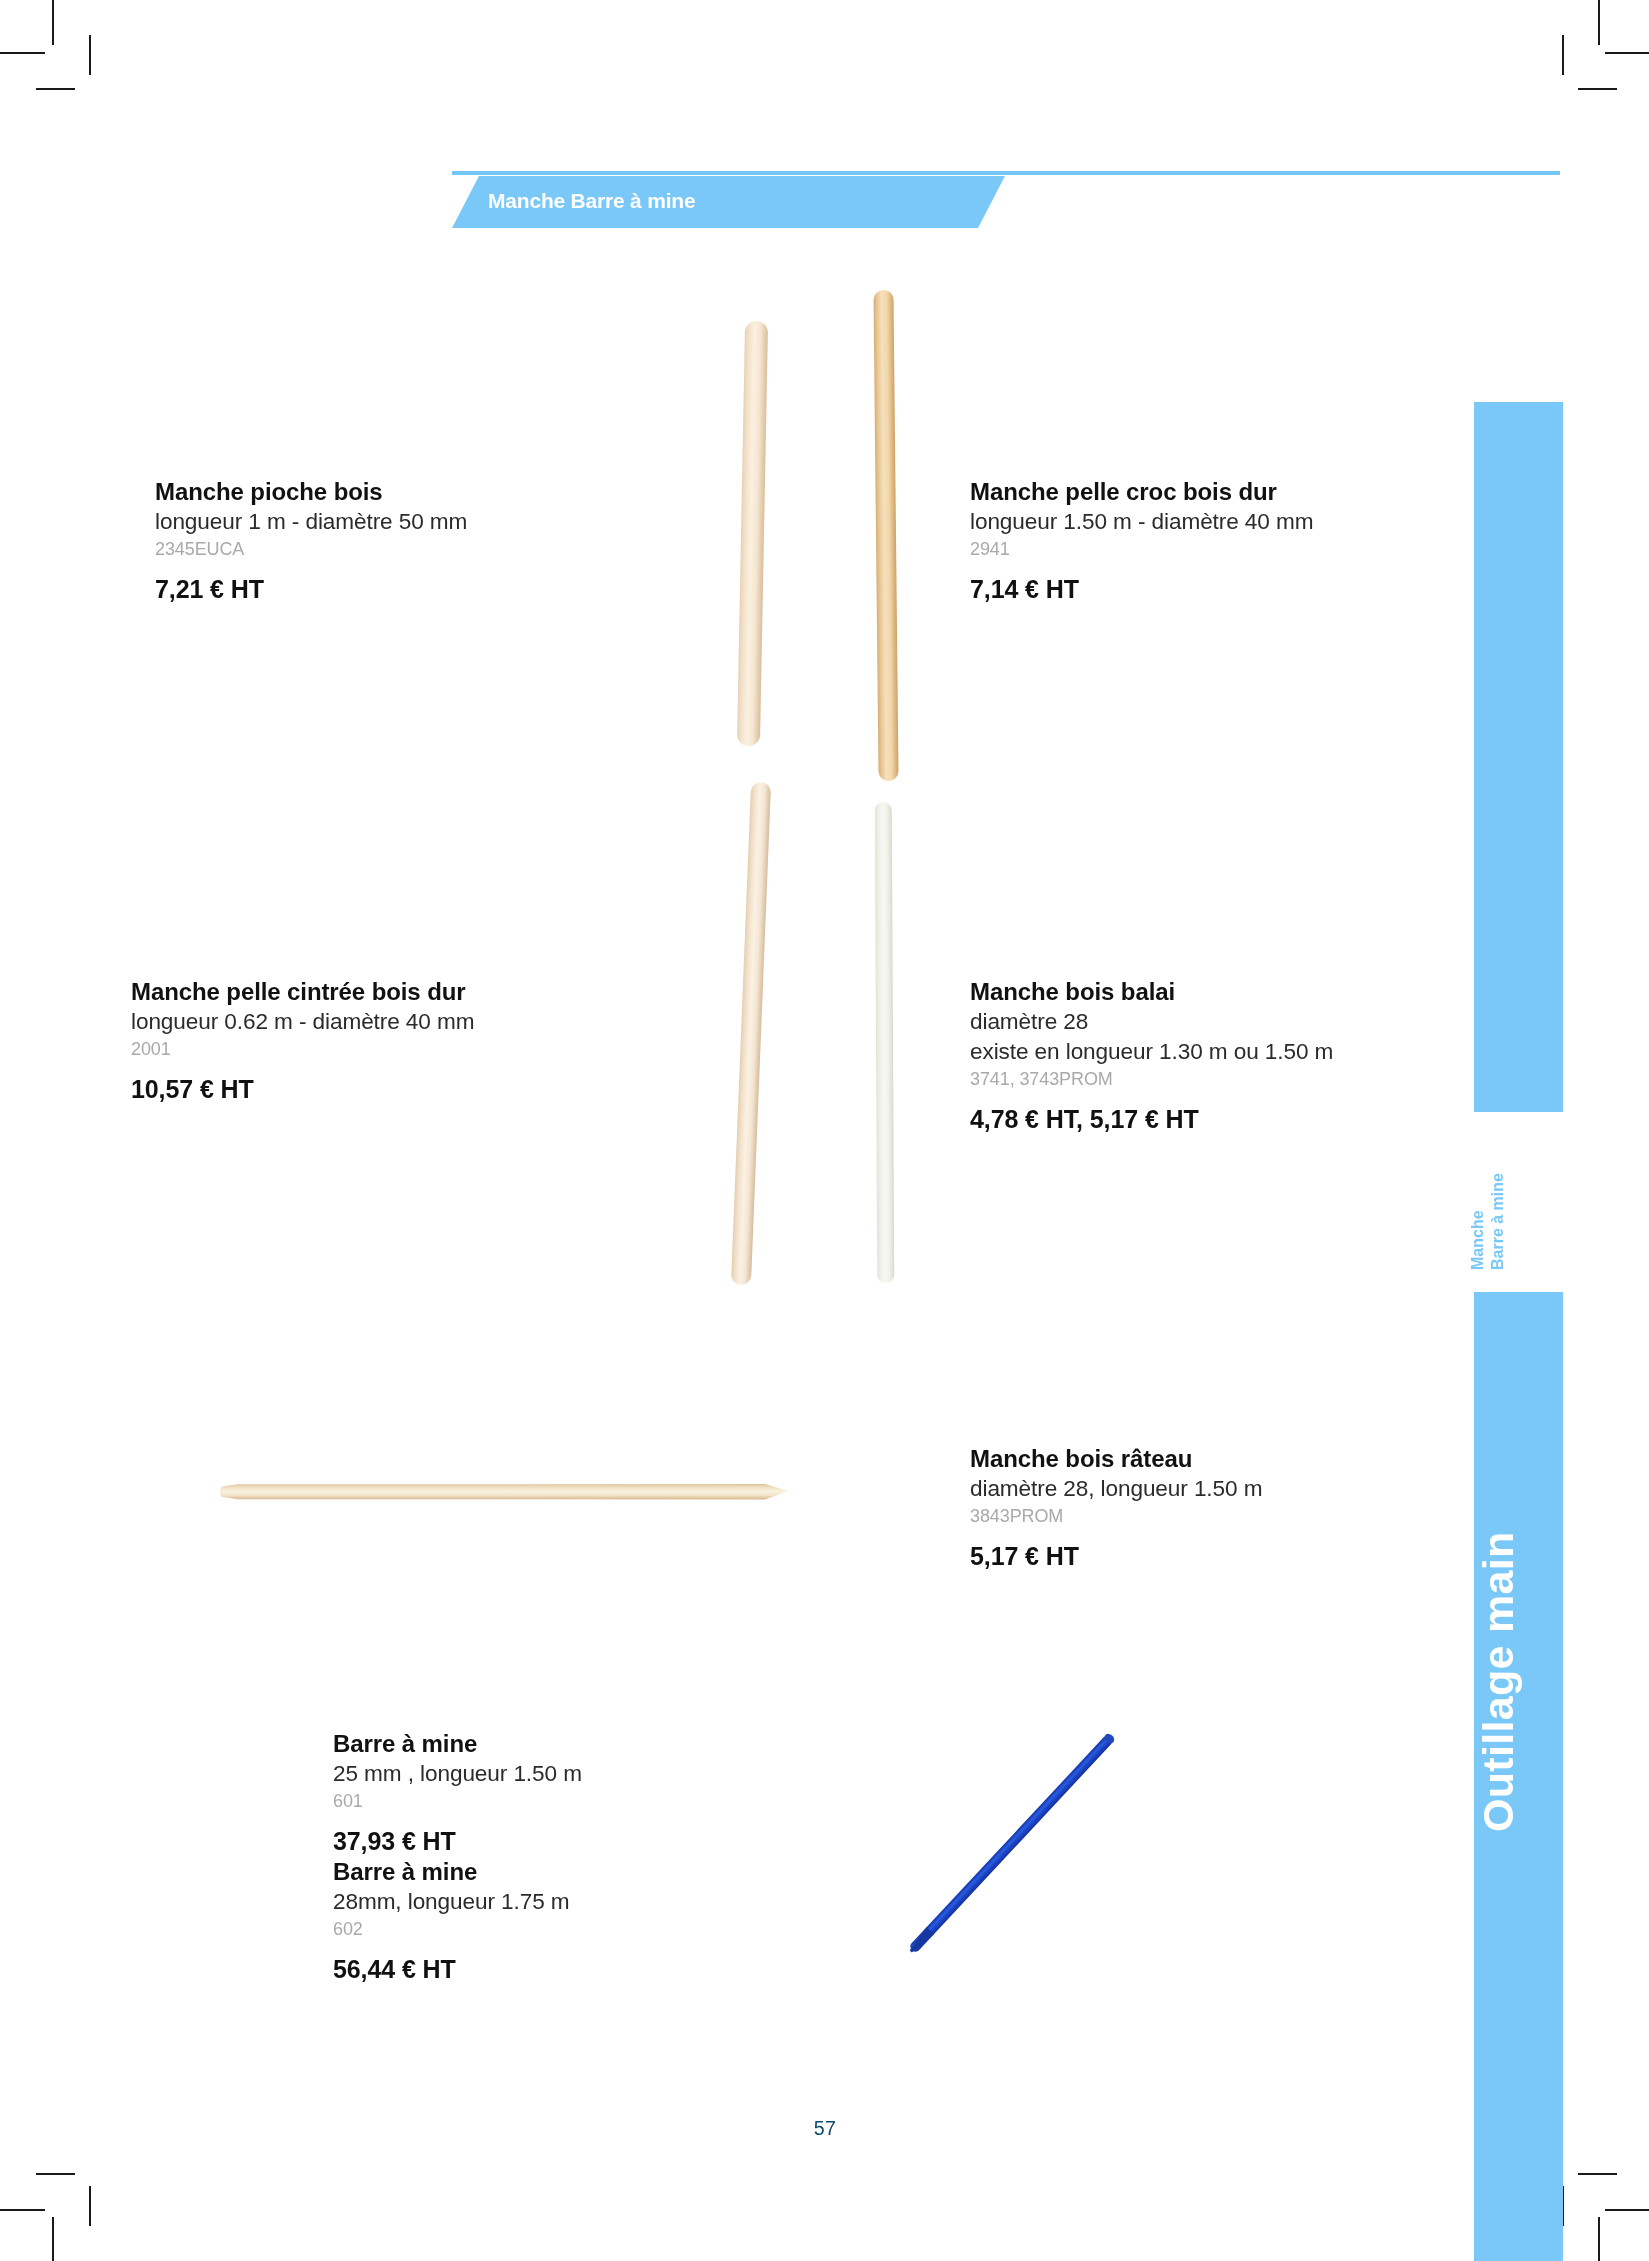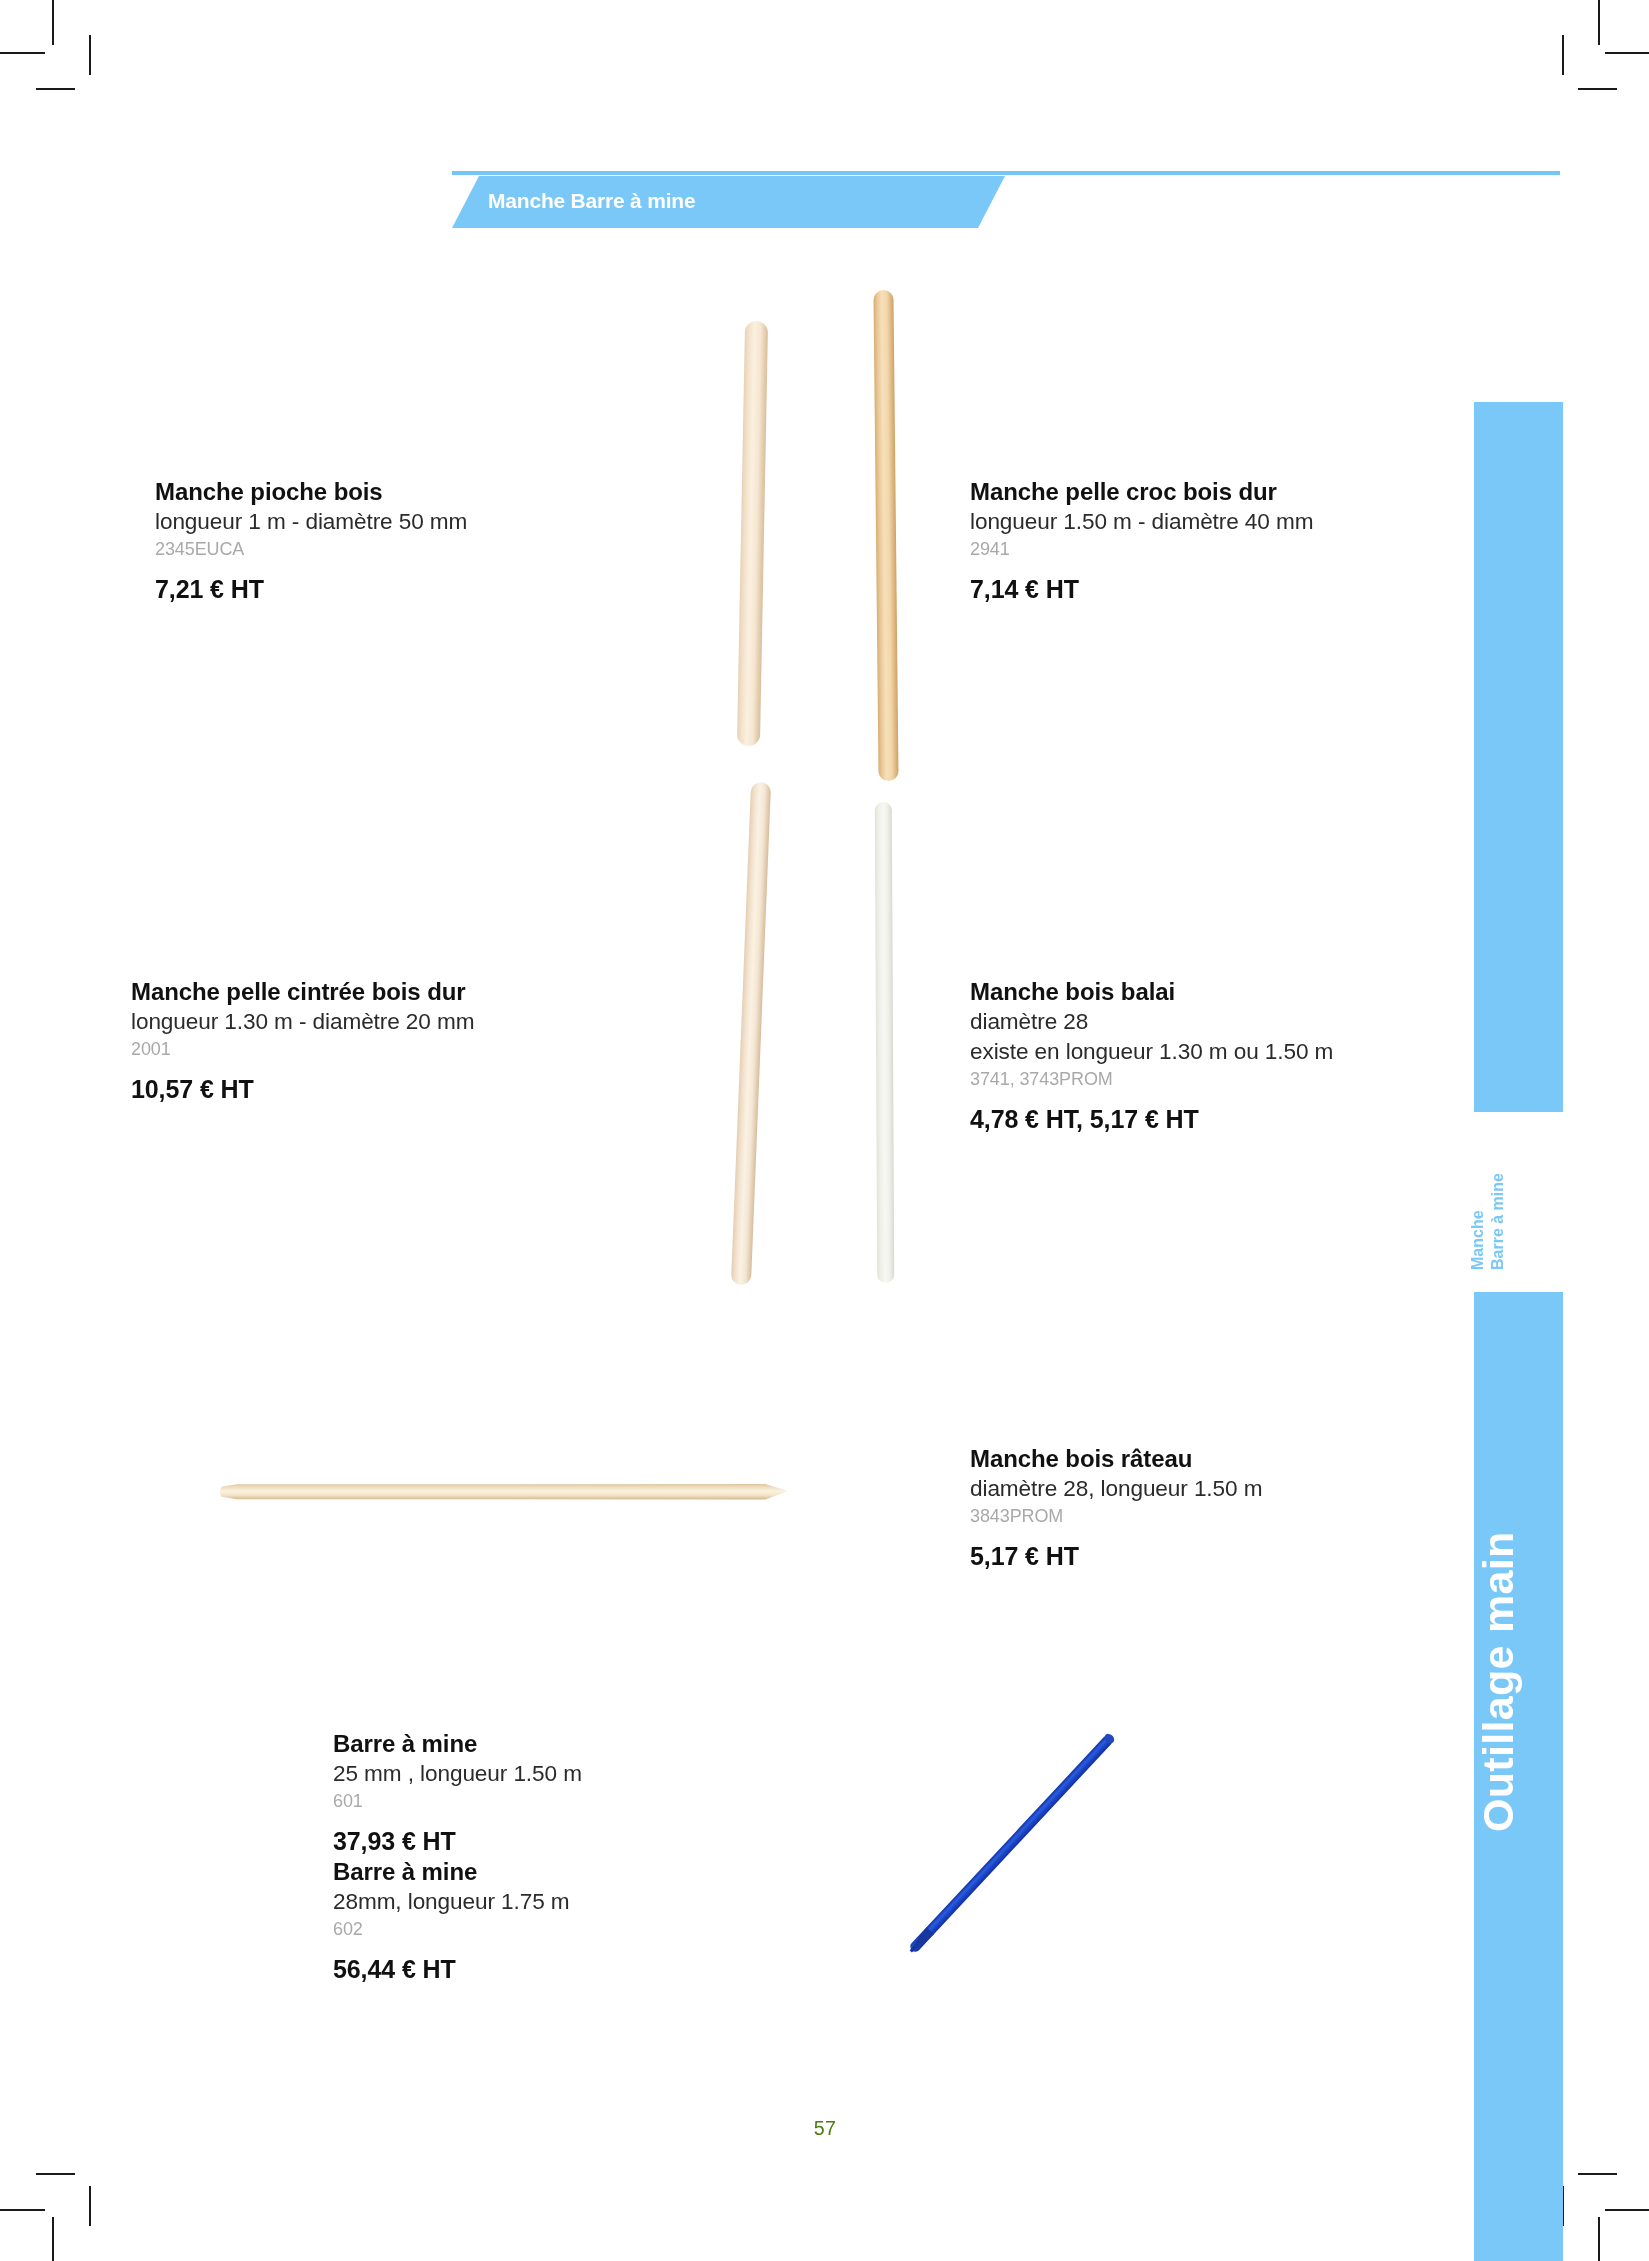--- a/index.html
+++ b/index.html
@@ -207,21 +207,21 @@
   }
 
   
   .page-number {
     position: absolute;
     left: 0;
     top: 2117px;
     width: 1650px;
     text-align: center;
     font-size: 19.6px;
-    color: #4d7c0f;
+    color: #0c4a6e;
     letter-spacing: 0.3px;
   }
 </style>
 </head>
 <body>
 
 <div id="page">
 
   <div class="crop-line crop-v" style="left:52px; top:0; height:45px;"></div>
   <div class="crop-line crop-h" style="left:0; top:52px; width:45px;"></div>
@@ -288,21 +288,21 @@
 
   <div class="prod p-croc align-left">
     <div class="title">Manche pelle croc bois dur</div>
     <div class="desc">longueur 1.50 m - diamètre 40 mm</div>
     <div class="ref">2941</div>
     <div class="price">7,14 € HT</div>
   </div>
 
   <div class="prod p-cintree align-right">
     <div class="title">Manche pelle cintrée bois dur</div>
-    <div class="desc">longueur 1.30 m - diamètre 20 mm</div>
+    <div class="desc">longueur 0.62 m - diamètre 40 mm</div>
     <div class="ref">2001</div>
     <div class="price">10,57 € HT</div>
   </div>
 
   <div class="prod p-balai align-left">
     <div class="title">Manche bois balai</div>
     <div class="desc">diamètre 28</div>
     <div class="desc">existe en longueur 1.30 m ou 1.50 m</div>
     <div class="ref">3741, 3743PROM</div>
     <div class="price">4,78 € HT, 5,17 € HT</div>

